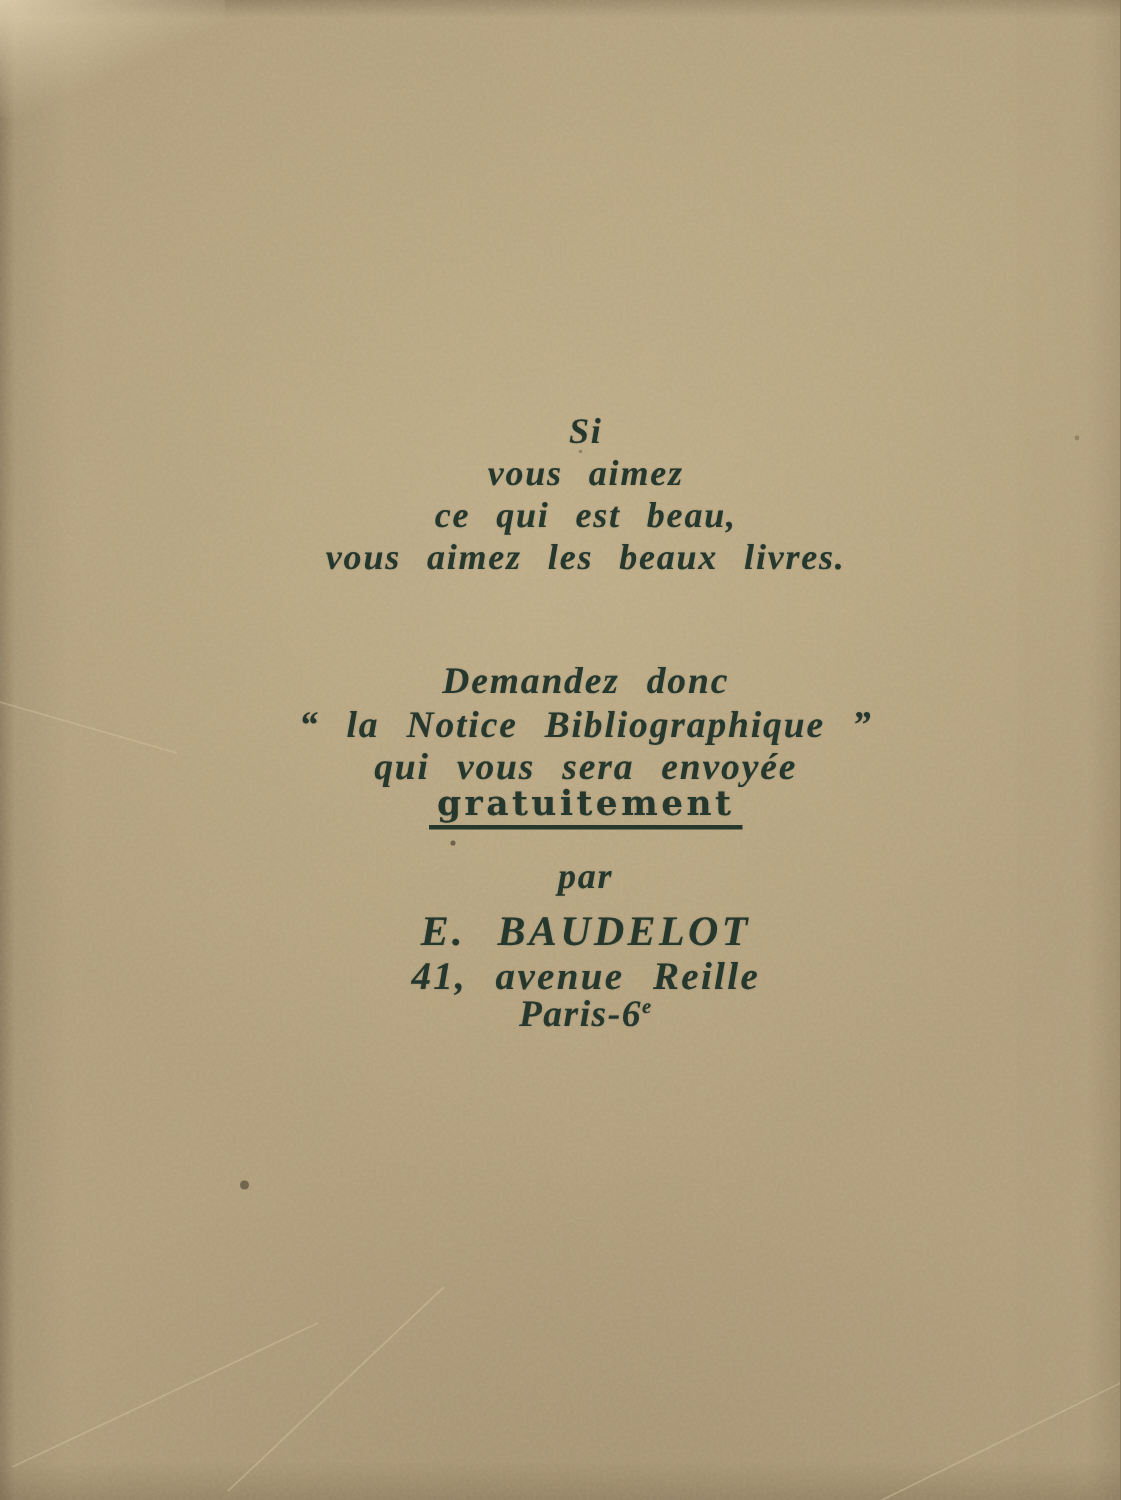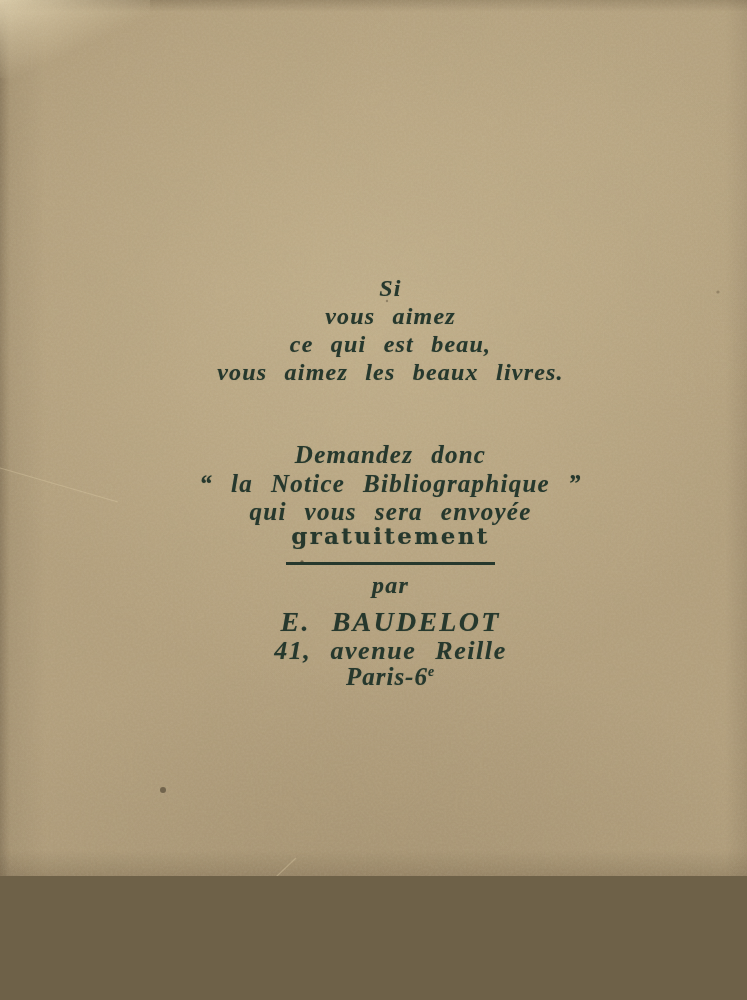--- a/index.html
+++ b/index.html
@@ -2,21 +2,21 @@
 <html style="--ink: #26382d; --paper: #b5a27f;"><head>
 <meta charset="utf-8">
 <style>
   :root{
     --ink:#26382d;
     --paper:#b5a27f;
   }
   html,body{margin:0;padding:0;background:#6e6148;}
   .page{
     position:relative;
-    width:747px;height:876px;
+    width:747px;height:1000px;
     margin:0 auto;
     overflow:hidden;
     background-color:var(--paper);
     background-image:
       radial-gradient(ellipse 90% 70% at 50% 36%, rgba(199,181,144,.85) 0%, rgba(199,181,144,0) 62%),
       radial-gradient(ellipse 60% 45% at 85% 15%, rgba(190,172,136,.5) 0%, rgba(190,172,136,0) 70%),
       radial-gradient(ellipse 120% 60% at 50% 108%, rgba(141,122,92,.38) 0%, rgba(141,122,92,0) 55%),
       linear-gradient(to right, rgba(88,73,52,.42) 0px, rgba(88,73,52,.12) 10px, rgba(88,73,52,0) 46px),
       linear-gradient(to bottom, rgba(88,73,52,.35) 0px, rgba(88,73,52,0) 12px),
       linear-gradient(to left, rgba(122,105,79,.28) 0px, rgba(122,105,79,0) 22px),
@@ -50,21 +50,21 @@
   }
   .l-si          {top:276px;font-size:24px;}
   .l-vous1       {top:304px;font-size:24px;}
   .l-cequi       {top:332px;font-size:24px;}
   .l-beauxlivres {top:360px;font-size:24px;}
   .l-demandez    {top:442px;font-size:25px;}
   .l-notice      {top:471px;font-size:25px;}
   .l-envoyee     {top:499px;font-size:25px;}
   .l-gratuit     {top:524px;font-size:23px;font-style:normal;letter-spacing:.1em;word-spacing:normal;
                   font-family:"DejaVu Serif", serif;}
-  .l-gratuit .u  {display:inline-block;padding:0 5px 15px 5px;border-bottom:3px solid var(--ink);}
+  .l-gratuit .u  {display:inline-block;padding:0 5px 3px 5px;border-bottom:3px solid var(--ink);}
   .l-par         {top:573px;font-size:24px;}
   .l-name        {top:608px;font-size:28px;letter-spacing:.08em;}
   .l-street      {top:638px;font-size:26px;letter-spacing:.06em;}
   .l-city        {top:664px;font-size:25px;letter-spacing:.04em;}
   .l-city sup    {font-size:.55em;vertical-align:9px;}
 </style>
 </head>
 <body>
 
 <div class="page">

